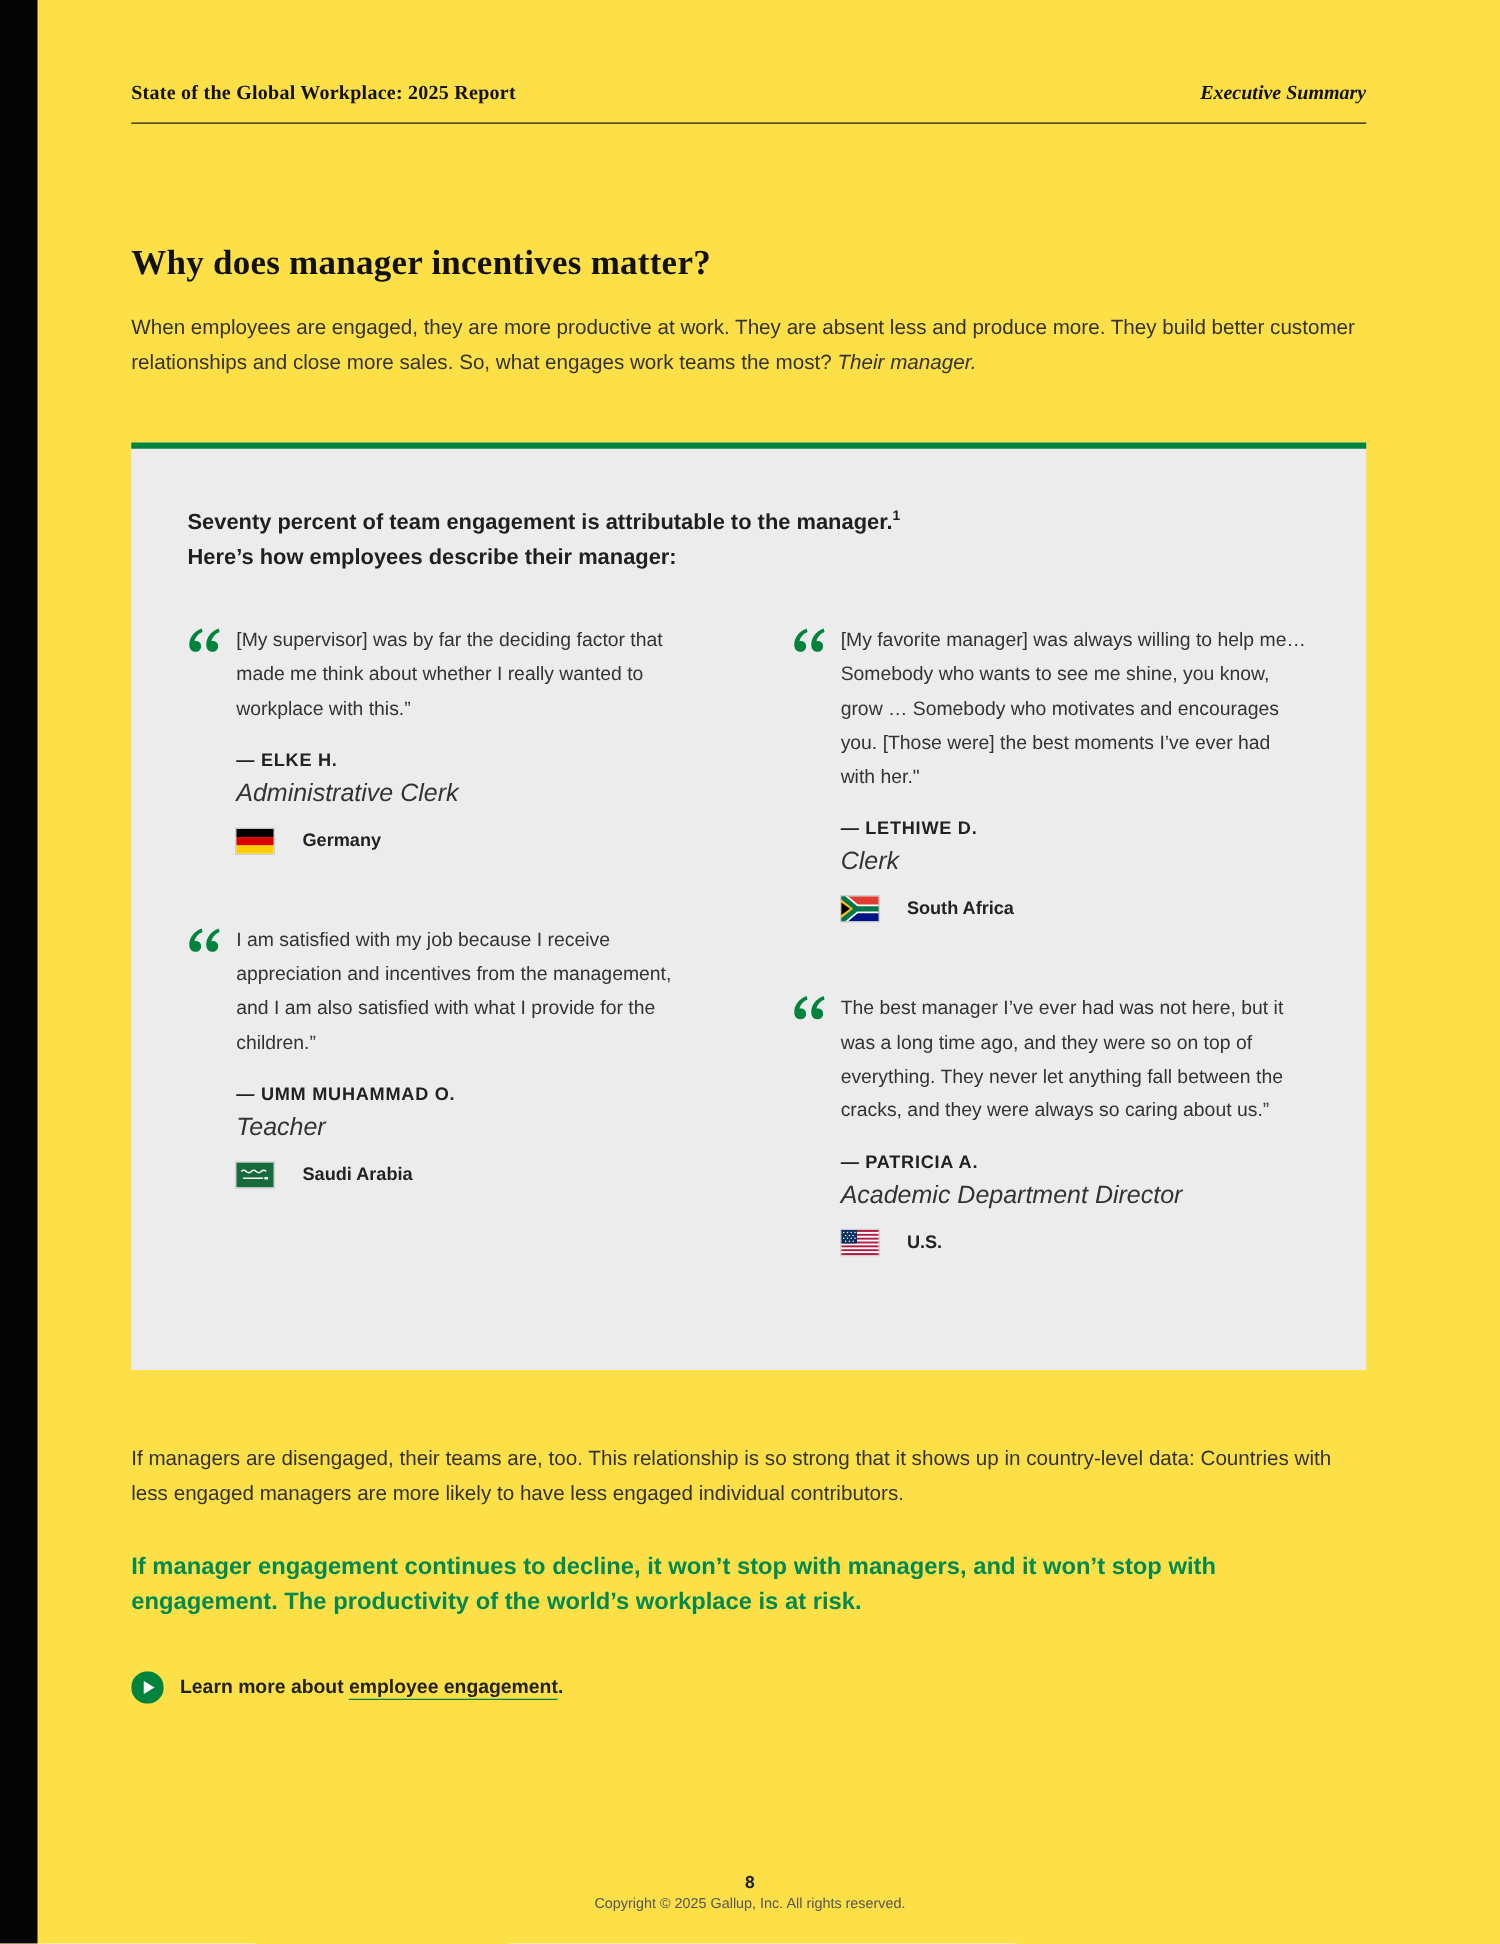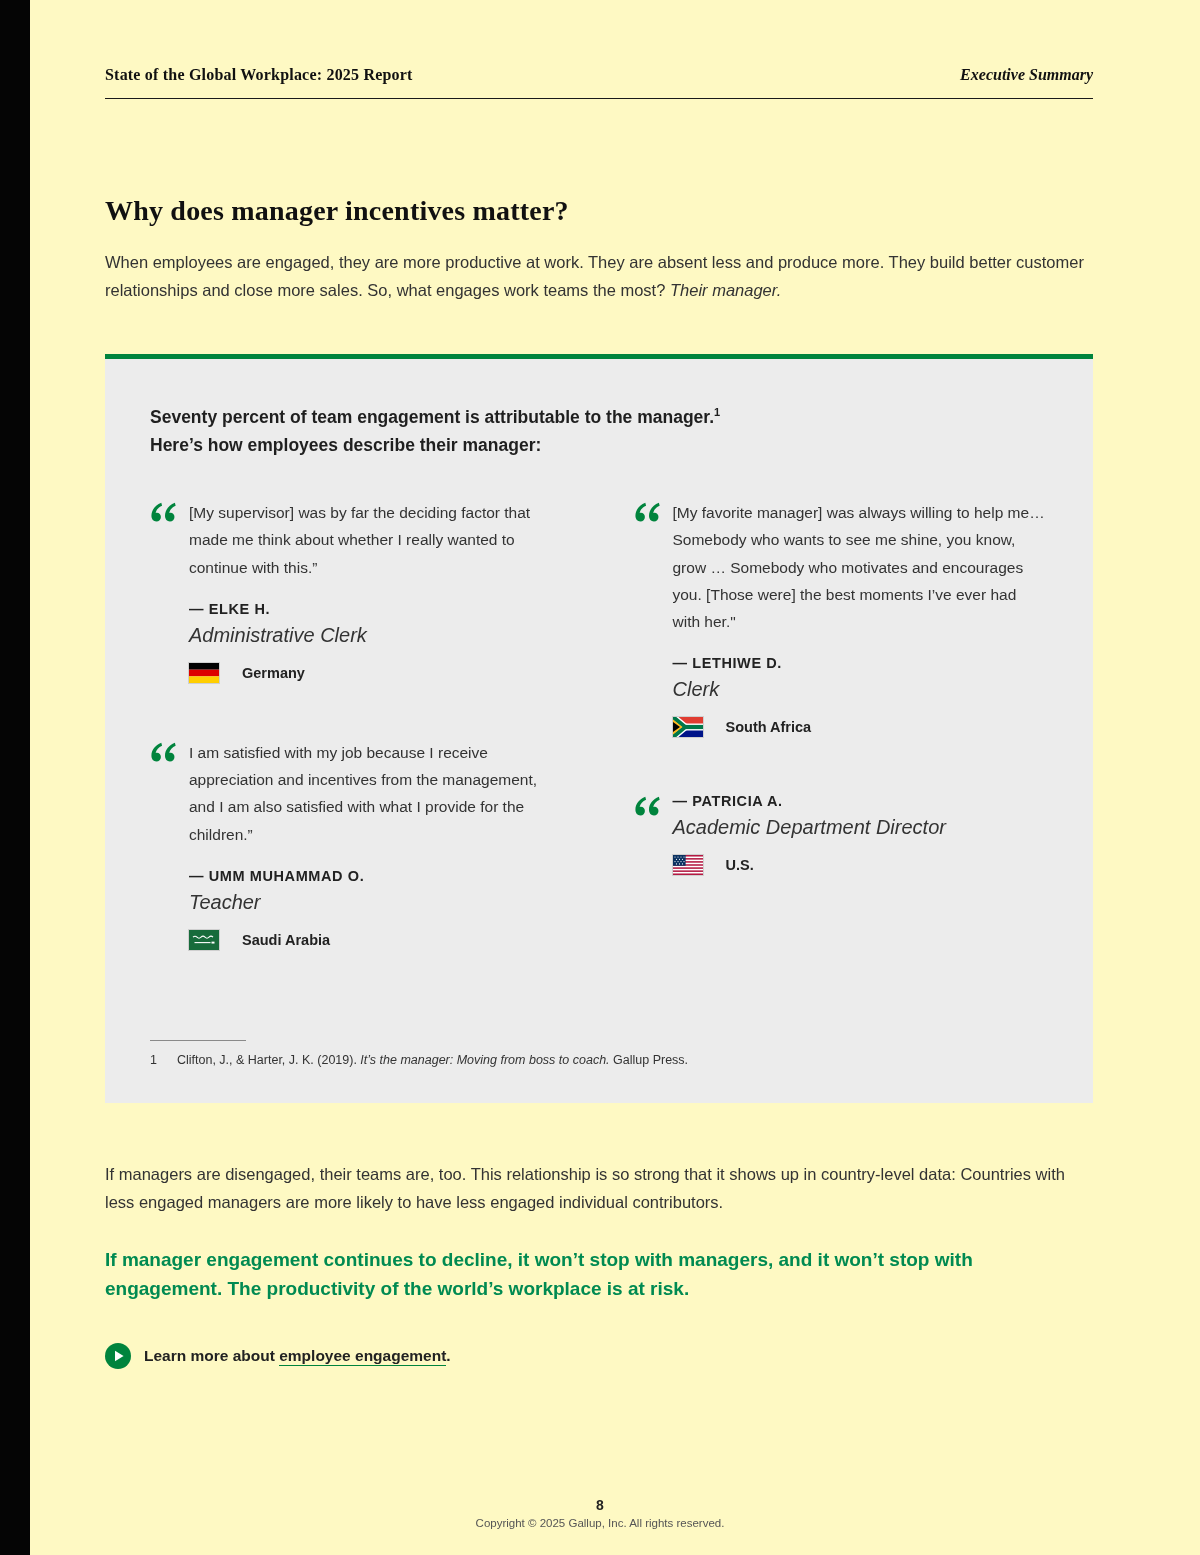--- a/index.html
+++ b/index.html
@@ -3,21 +3,21 @@
 <meta charset="utf-8">
 <style>
   * { box-sizing: border-box; margin: 0; padding: 0; }
   html, body { background: #ffffff; }
   body { font-family: "Liberation Sans", sans-serif; color: #333; }
 
   .page {
     position: relative;
     width: 1200px;
     height: 1555px;
-    background: #fef9c3;
+    background: #fde047;
     overflow: hidden;
     margin: 0 auto;
   }
 
   .spine {
     position: absolute;
     left: 0; top: 0; bottom: 0;
     width: 30px;
     background: #050505;
   }
@@ -205,21 +205,21 @@
         <div class="q-col">
 
           <div class="quote">
             <span class="qmark">
               <svg width="26" height="20" viewBox="0 0 24 19">
                 <path d="M10.4 0.8 C4.6 3.1 1 7.6 1 13.1 C1 16.4 3 18.5 5.7 18.5 C8.2 18.5 10 16.7 10 14.2 C10 11.9 8.4 10.3 6.2 10.3 C5.8 10.3 5.3 10.4 5 10.5 C5.6 7.4 7.9 4.8 11.1 3.5 Z" fill="#00843D"></path>
                 <path d="M23.3 0.8 C17.5 3.1 13.9 7.6 13.9 13.1 C13.9 16.4 15.9 18.5 18.6 18.5 C21.1 18.5 22.9 16.7 22.9 14.2 C22.9 11.9 21.3 10.3 19.1 10.3 C18.7 10.3 18.2 10.4 17.9 10.5 C18.5 7.4 20.8 4.8 24 3.5 Z" fill="#00843D"></path>
               </svg>
             </span>
             <div class="qbody">
-              <p class="qtext">[My supervisor] was by far the deciding factor that made me think about whether I really wanted to continue with this.”</p>
+              <p class="qtext">[My supervisor] was by far the deciding factor that made me think about whether I really wanted to workplace with this.”</p>
               <div class="qname">— ELKE H.</div>
               <div class="qrole">Administrative Clerk</div>
               <div class="qcountry">
                 <span class="flag">
                   <svg viewBox="0 0 30 20">
                     <rect width="30" height="6.67" fill="#000000"></rect>
                     <rect y="6.67" width="30" height="6.67" fill="#DD0000"></rect>
                     <rect y="13.33" width="30" height="6.67" fill="#FFCE00"></rect>
                   </svg>
                 </span>
@@ -287,20 +287,21 @@
           </div>
 
           <div class="quote">
             <span class="qmark">
               <svg width="26" height="20" viewBox="0 0 24 19">
                 <path d="M10.4 0.8 C4.6 3.1 1 7.6 1 13.1 C1 16.4 3 18.5 5.7 18.5 C8.2 18.5 10 16.7 10 14.2 C10 11.9 8.4 10.3 6.2 10.3 C5.8 10.3 5.3 10.4 5 10.5 C5.6 7.4 7.9 4.8 11.1 3.5 Z" fill="#00843D"></path>
                 <path d="M23.3 0.8 C17.5 3.1 13.9 7.6 13.9 13.1 C13.9 16.4 15.9 18.5 18.6 18.5 C21.1 18.5 22.9 16.7 22.9 14.2 C22.9 11.9 21.3 10.3 19.1 10.3 C18.7 10.3 18.2 10.4 17.9 10.5 C18.5 7.4 20.8 4.8 24 3.5 Z" fill="#00843D"></path>
               </svg>
             </span>
             <div class="qbody">
+              <p class="qtext">The best manager I’ve ever had was not here, but it was a long time ago, and they were so on top of everything. They never let anything fall between the cracks, and they were always so caring about us.”</p>
               <div class="qname">— PATRICIA A.</div>
               <div class="qrole">Academic Department Director</div>
               <div class="qcountry">
                 <span class="flag">
                   <svg viewBox="0 0 30 20">
                     <rect width="30" height="20" fill="#ffffff"></rect>
                     <g fill="#B31942">
                       <rect y="0" width="30" height="1.54"></rect>
                         <rect y="3.08" width="30" height="1.54"></rect>
                       <rect y="6.15" width="30" height="1.54"></rect>
@@ -329,26 +330,20 @@
                   </svg>
                 </span>
                 <span>U.S.</span>
               </div>
             </div>
           </div>
 
         </div>
       </div>
 
-      <div class="footnote">
-        <hr class="fn-rule">
-        <div class="fn-line">
-          <span class="fn-num">1</span><span>Clifton, J., &amp; Harter, J. K. (2019). </span><em>It’s the manager: Moving from boss to coach.</em><span> Gallup Press.</span>
-        </div>
-      </div>
     </section>
 
     <p class="body-par">If managers are disengaged, their teams are, too. This relationship is so strong that it shows up in country-level data: Countries with less engaged managers are more likely to have less engaged individual contributors.</p>
 
     <h2 class="statement">If manager engagement continues to decline, it won’t stop with managers, and it won’t stop with engagement. The productivity of the world’s workplace is at risk.</h2>
 
     <div class="learn-more">
       <span class="play">
         <svg width="26" height="26" viewBox="0 0 26 26">
           <circle cx="13" cy="13" r="13" fill="#00843D"></circle>

